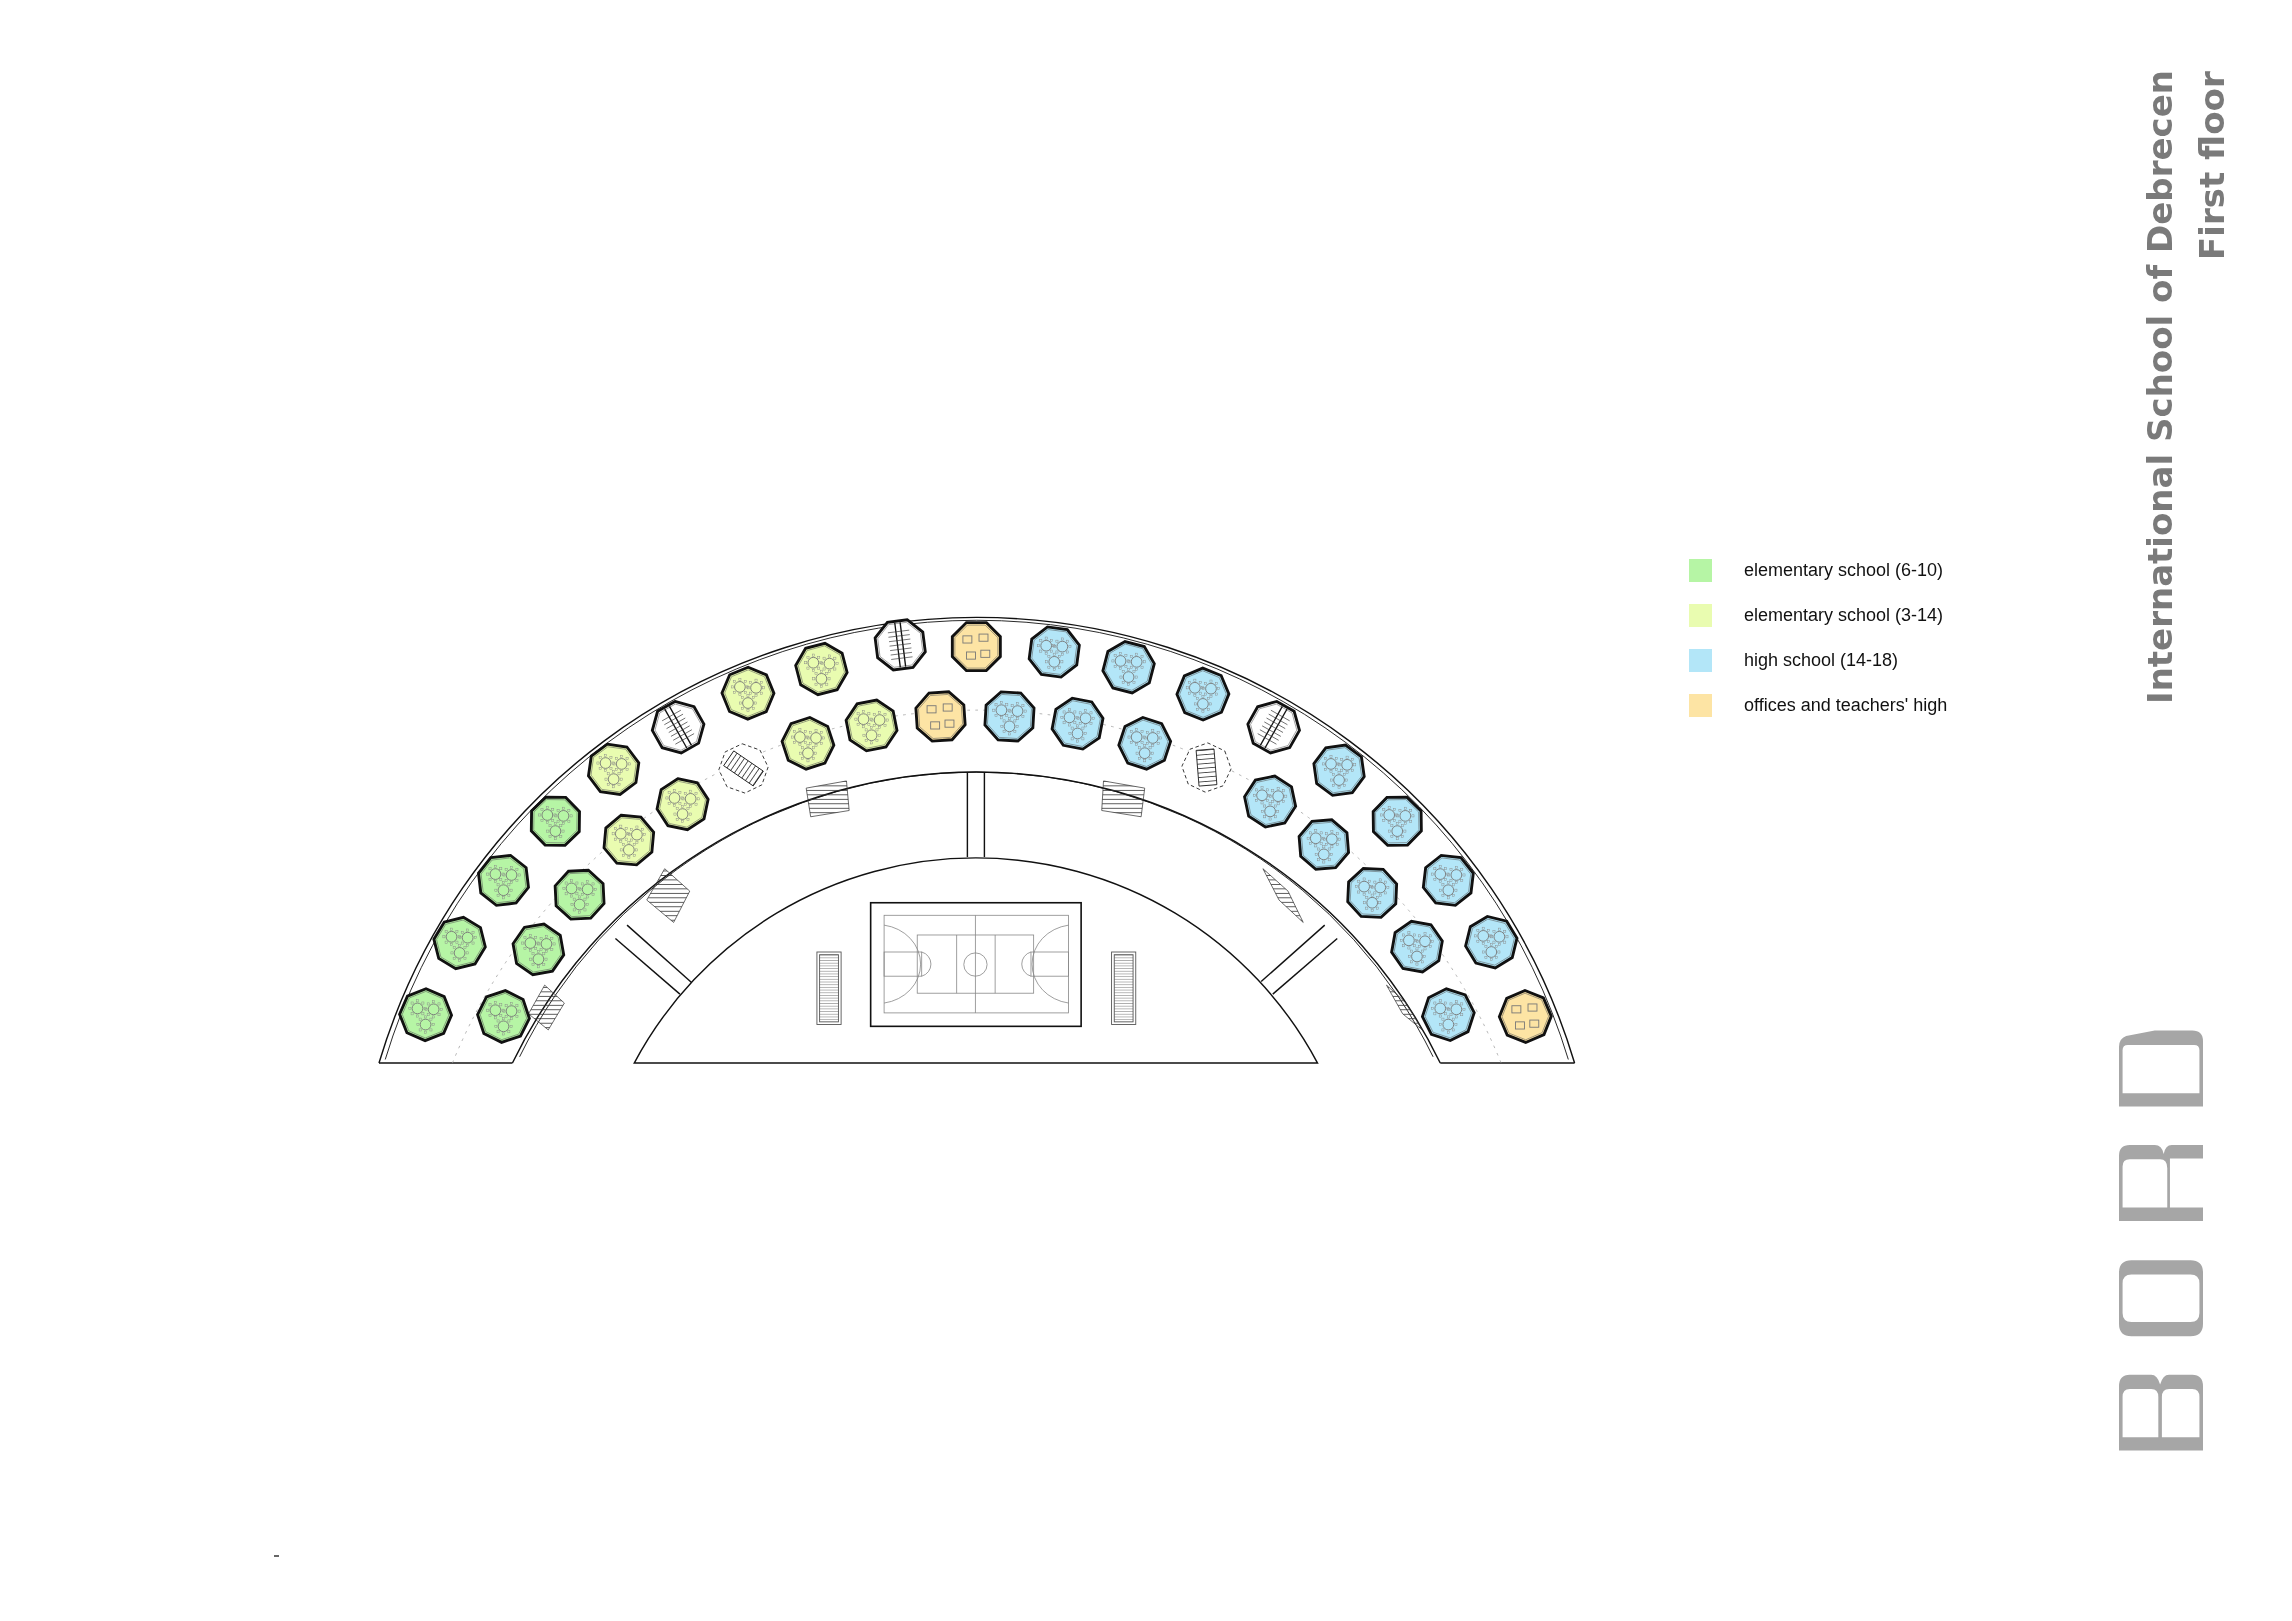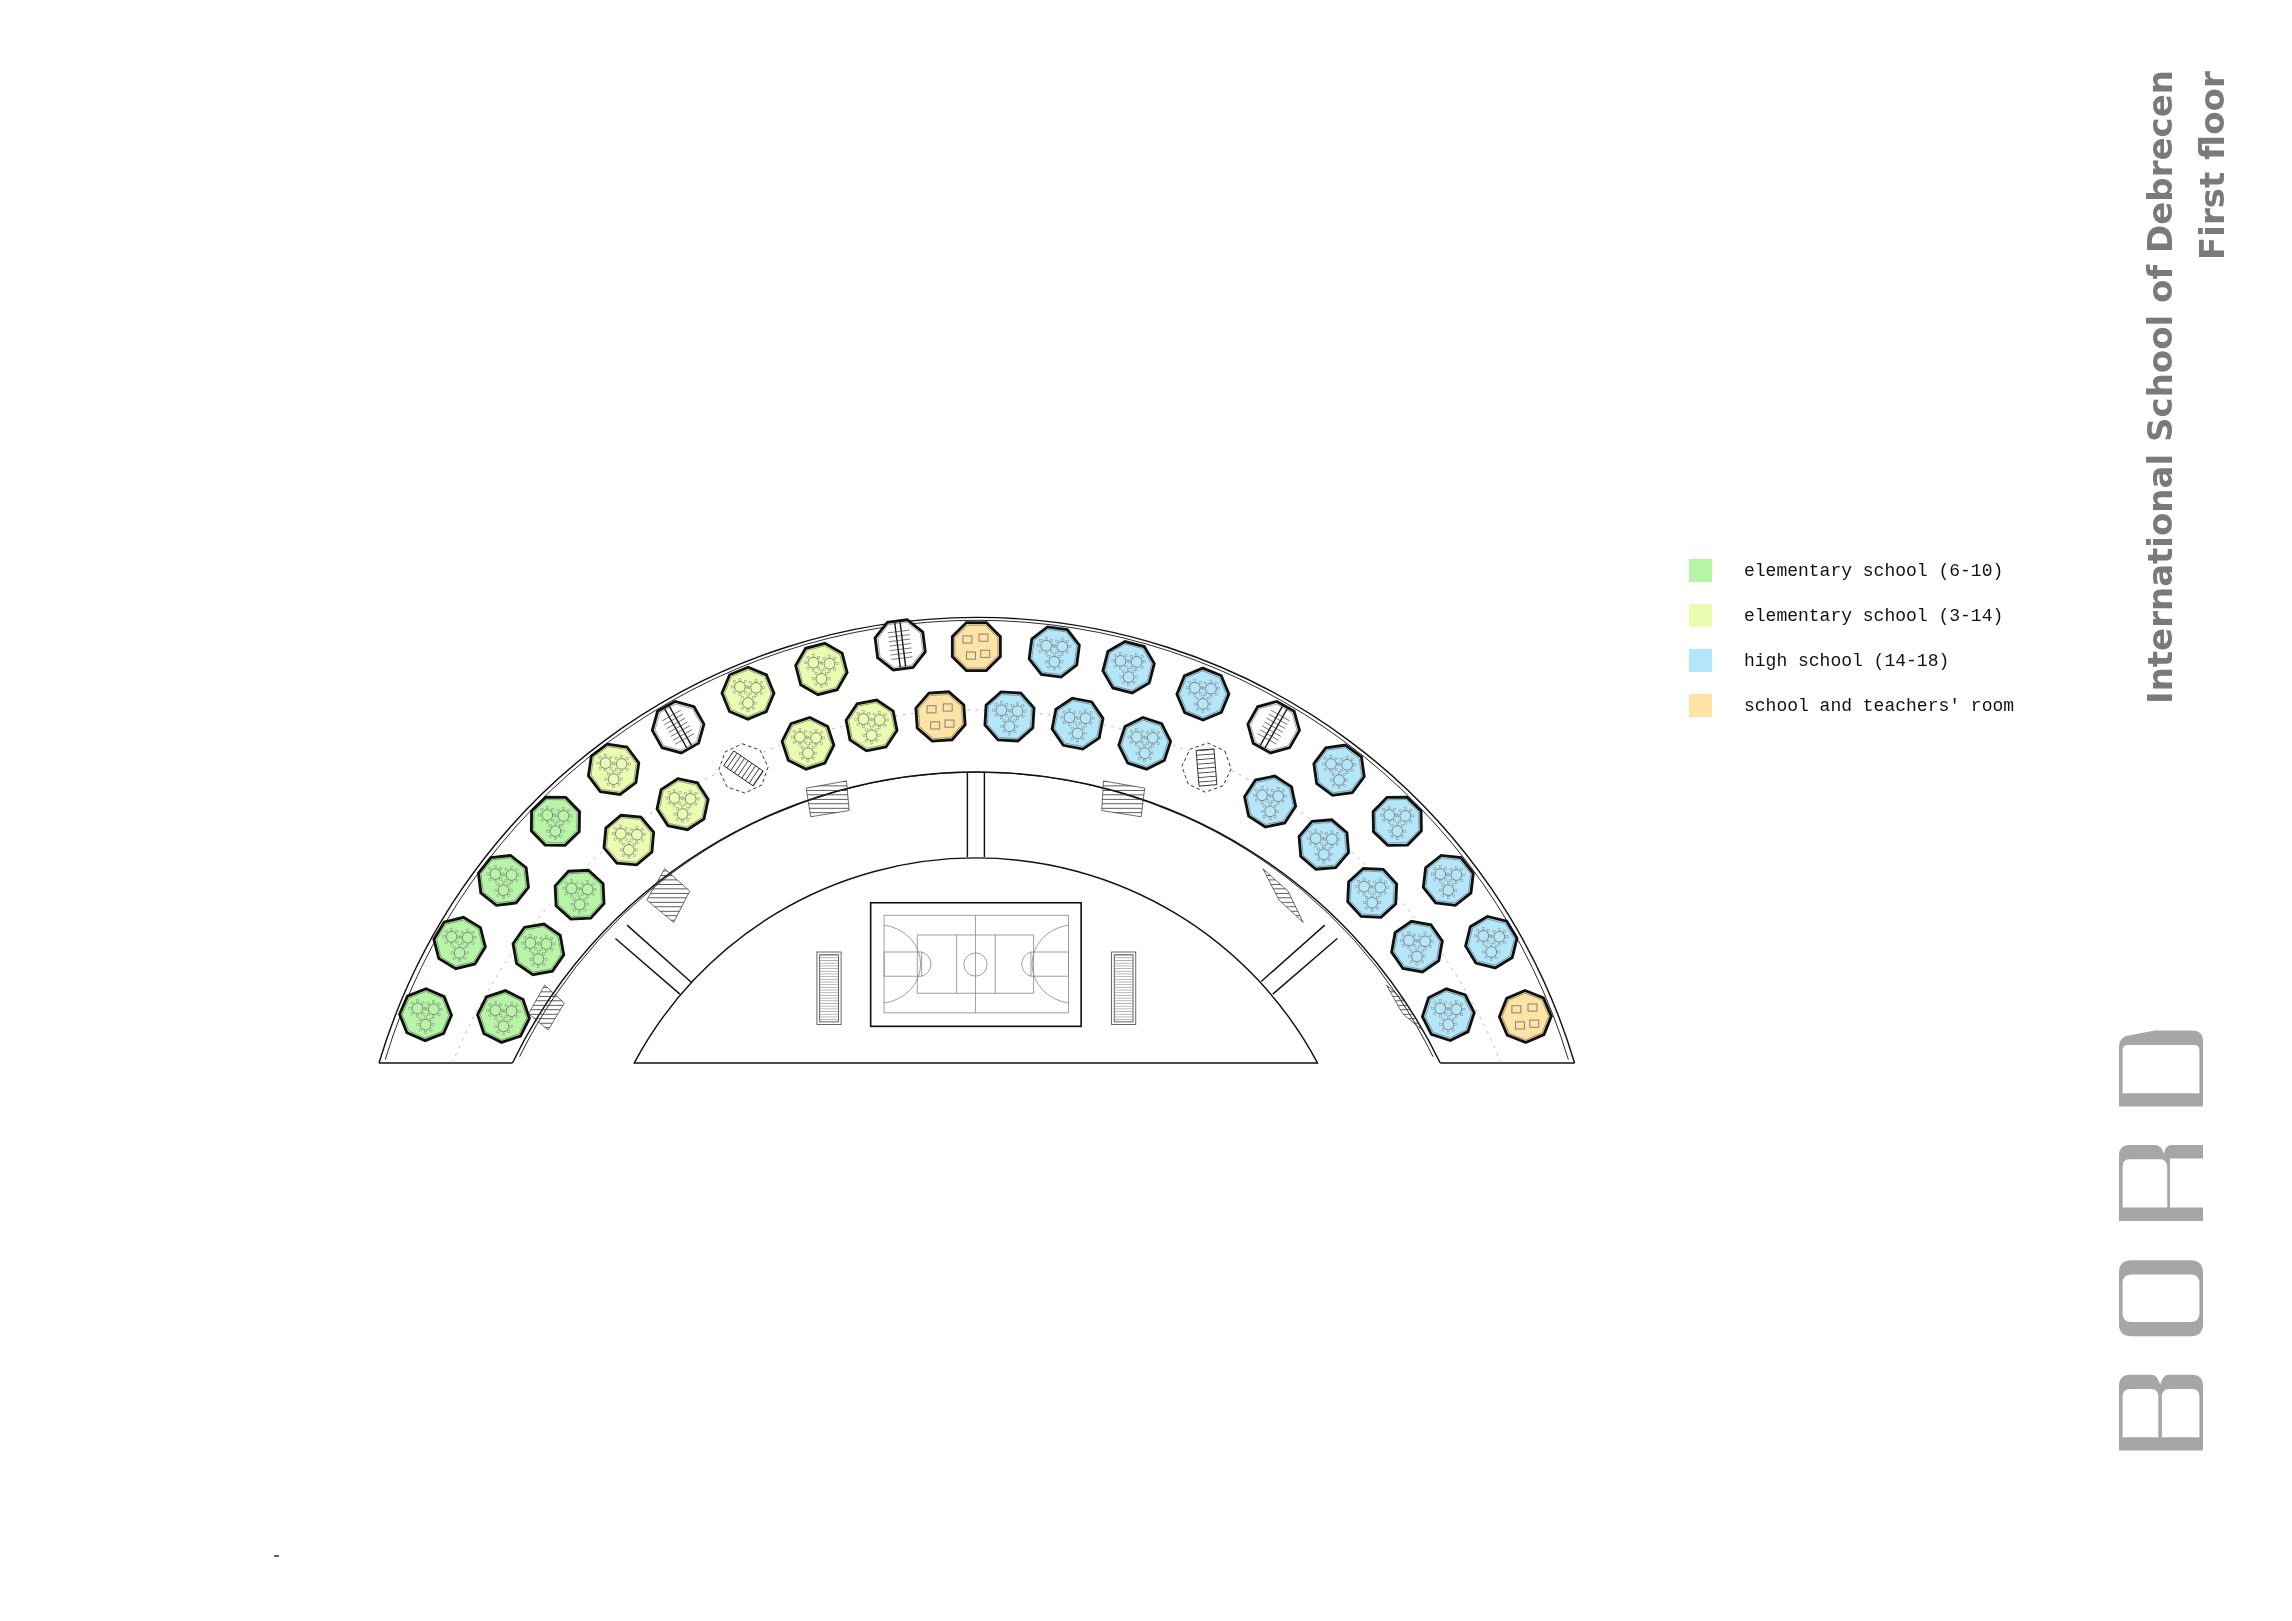--- a/index.html
+++ b/index.html
@@ -3,21 +3,21 @@
 <meta charset="utf-8">
 <style>
   html, body { margin: 0; padding: 0; background: #ffffff; }
   body { width: 2293px; height: 1621px; position: relative; overflow: hidden;
          font-family: "DejaVu Sans", "Liberation Sans", sans-serif; }
   #plan { position: absolute; left: 0; top: 0; width: 2293px; height: 1621px; }
   .legend { position: absolute; left: 1689px; top: 548px; }
   .legend-item { position: relative; height: 45px; display: flex; align-items: center; }
   .legend-swatch { width: 23px; height: 23px; display: inline-block; }
   .legend-label { margin-left: 32px; font-size: 18px; color: #111; white-space: nowrap;
-                  font-family: Liberation Mono, monospace; }
+                  font-family: Liberation Sans, sans-serif; }
   .title-block { position: absolute; color: #7a7a7a; font-weight: bold;
                  font-family: "DejaVu Sans", sans-serif; white-space: nowrap;
                  transform-origin: 0 0; transform: rotate(-90deg); }
   .title-main { left: 2140px; top: 704px; font-size: 34px; }
   .title-sub { left: 2192px; top: 260px; font-size: 34px; }
   .logo { position: absolute; left: 2119px; top: 1030px; width: 84px; height: 423px; }
   .stray { position: absolute; left: 274px; top: 1555px; width: 5.4px; height: 1.8px; background: #666; }
 </style>
 </head>
 <body>
@@ -1076,21 +1076,21 @@
   <div class="legend-item">
     <span class="legend-swatch" style="background: rgb(233, 252, 176);"></span>
     <span class="legend-label">elementary school (3-14)</span>
   </div>
   <div class="legend-item">
     <span class="legend-swatch" style="background: rgb(179, 230, 248);"></span>
     <span class="legend-label">high school (14-18)</span>
   </div>
   <div class="legend-item">
     <span class="legend-swatch" style="background: rgb(253, 228, 164);"></span>
-    <span class="legend-label">school and teachers' room</span>
+    <span class="legend-label">offices and teachers' high</span>
   </div>
 </div>
 
 <div class="title-block title-main">International School of Debrecen</div>
 <div class="title-block title-sub">First floor</div>
 
 <svg class="logo" viewBox="0 0 94 472" xmlns="http://www.w3.org/2000/svg">
   <title>BORD</title>
   <g fill="#a6a6a6" fill-rule="evenodd">
 

